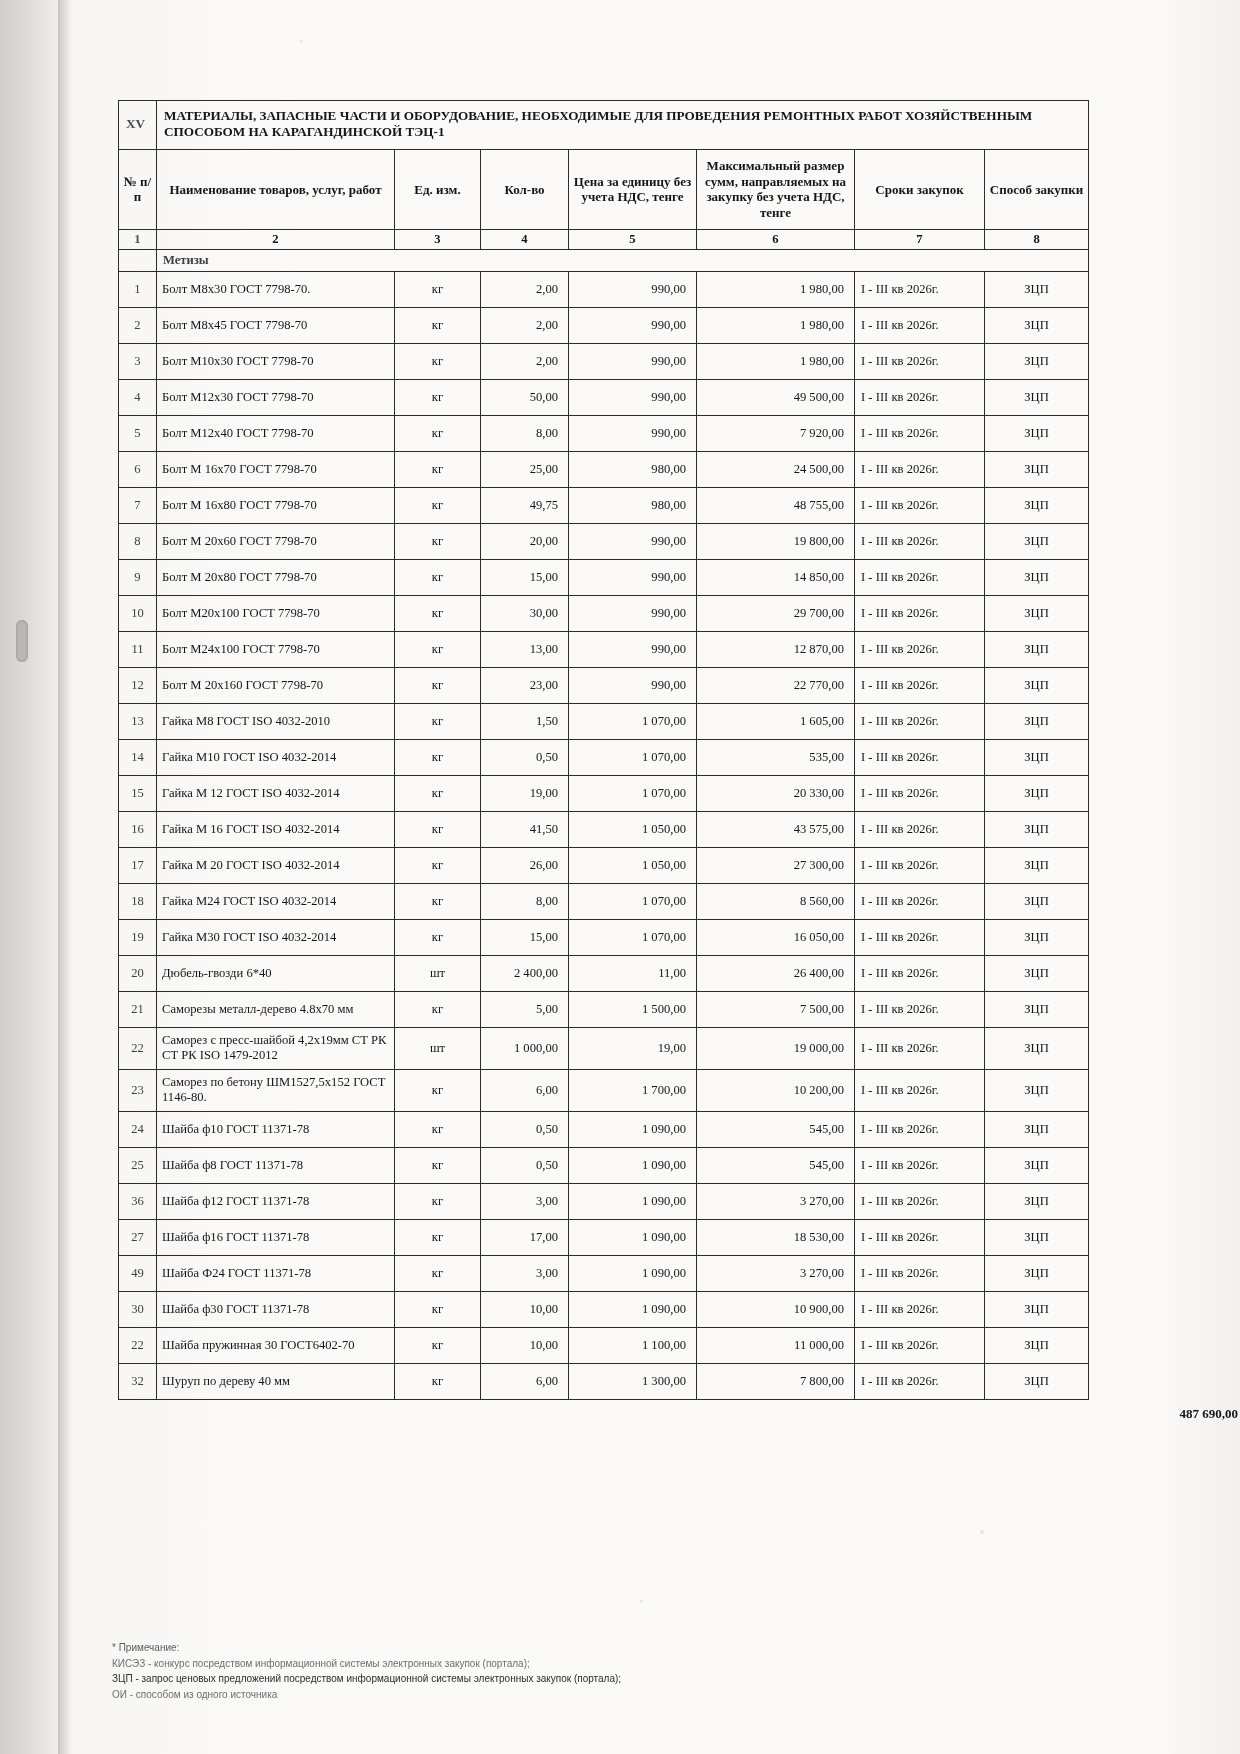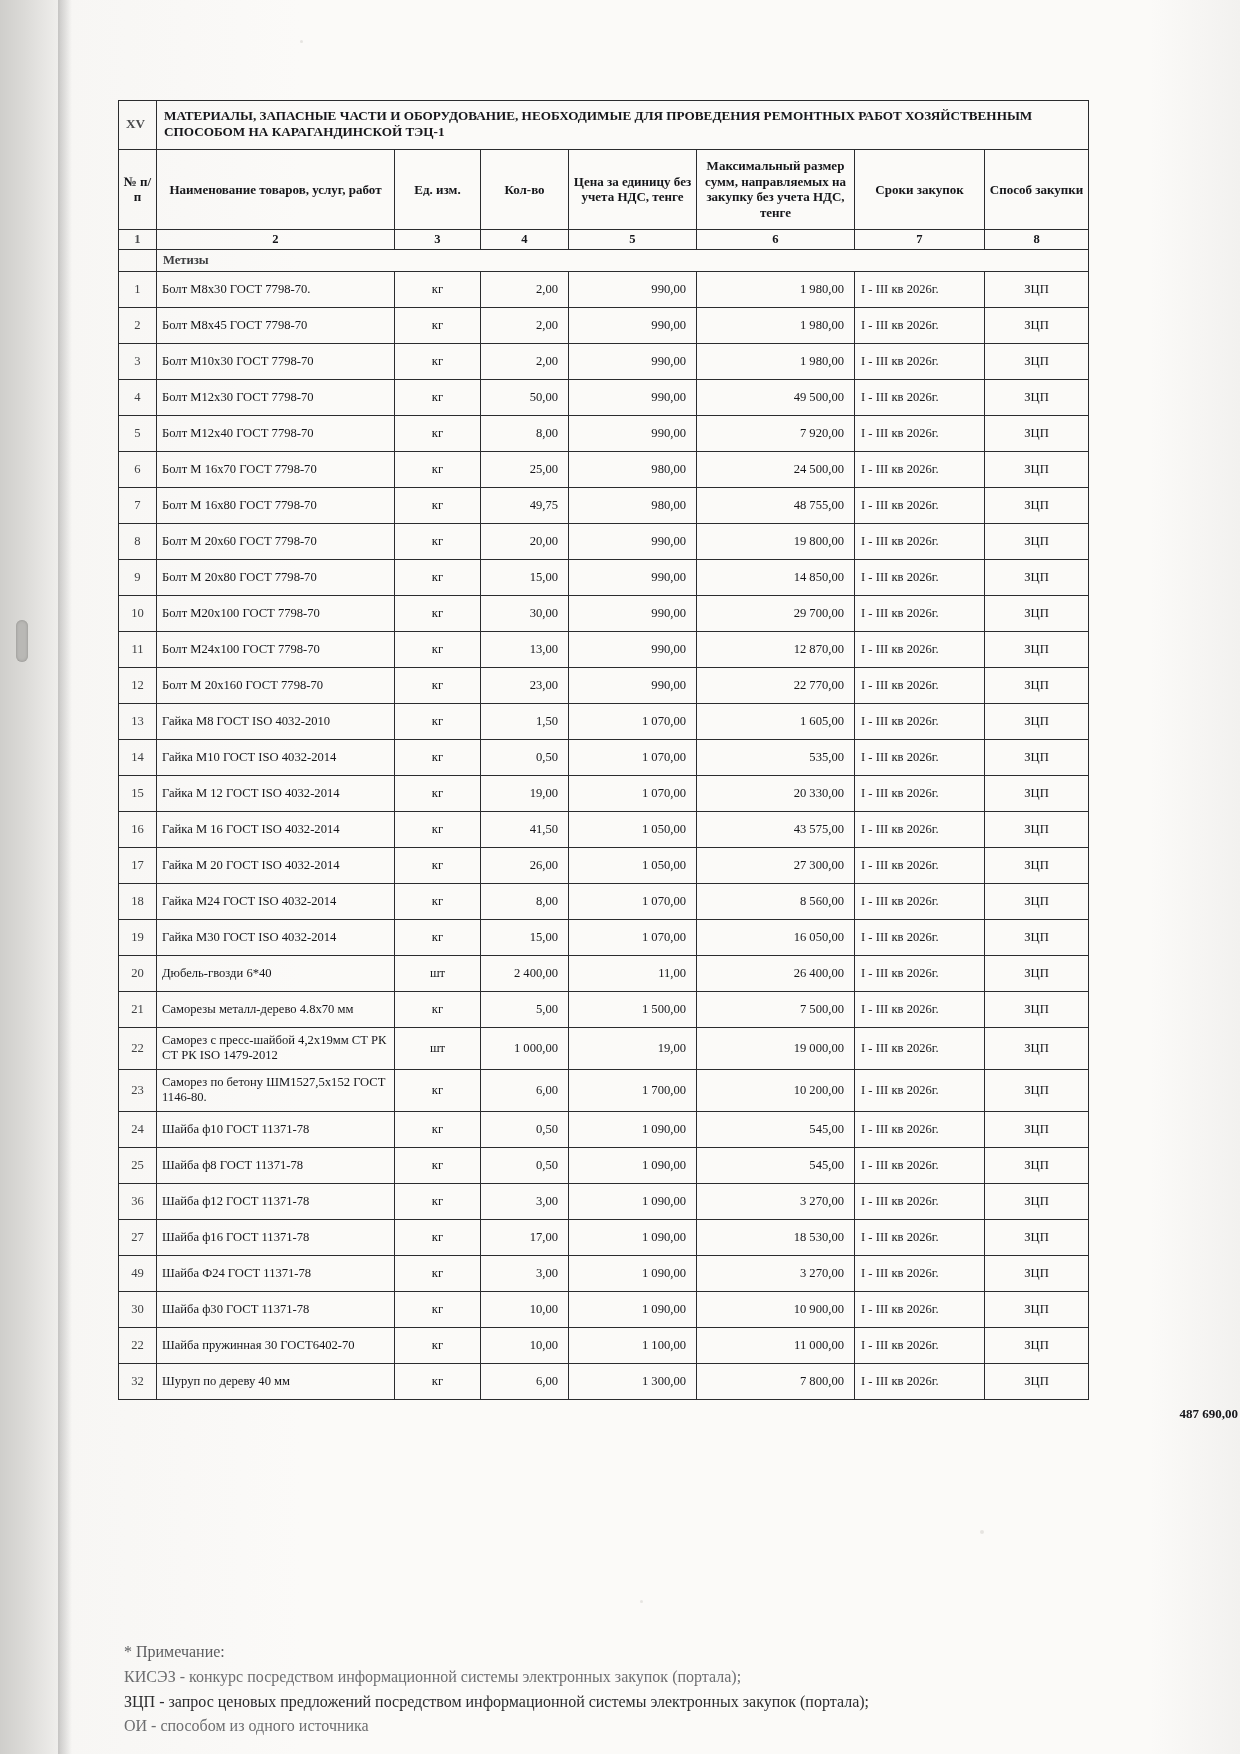--- a/index.html
+++ b/index.html
@@ -60,23 +60,23 @@
   .c-term{width:130px;text-align:left;padding-left:6px;}
   .c-way{width:104px;text-align:center;}
   tbody tr{height:36px;}
   tbody tr.tall{height:42px;margin-left:28px;}
   .total{
     position:absolute;left:118px;width:1002px;
     text-align:right;padding-right:234px;
     font-weight:bold;font-size:13px;margin-top:6px;
   }
   .notes{
-    position:absolute;left:124px;top:1640px;width:900px;
-    font-family:Liberation Serif, serif;
-    font-size:16px;line-height:1.55;color:#2b2c2e;
+    position:absolute;left:112px;top:1640px;width:900px;
+    font-family:Liberation Sans, sans-serif;
+    font-size:10px;line-height:1.55;color:#2b2c2e;
   }
   .notes .n0{color:#5c5d5f;}
   .notes .dim{color:#6d6e70;}
   .faded{color:#4e4f51;}
 </style>
 </head>
 <body>
 
 <div class="page">
   <div class="edge-left"></div>

